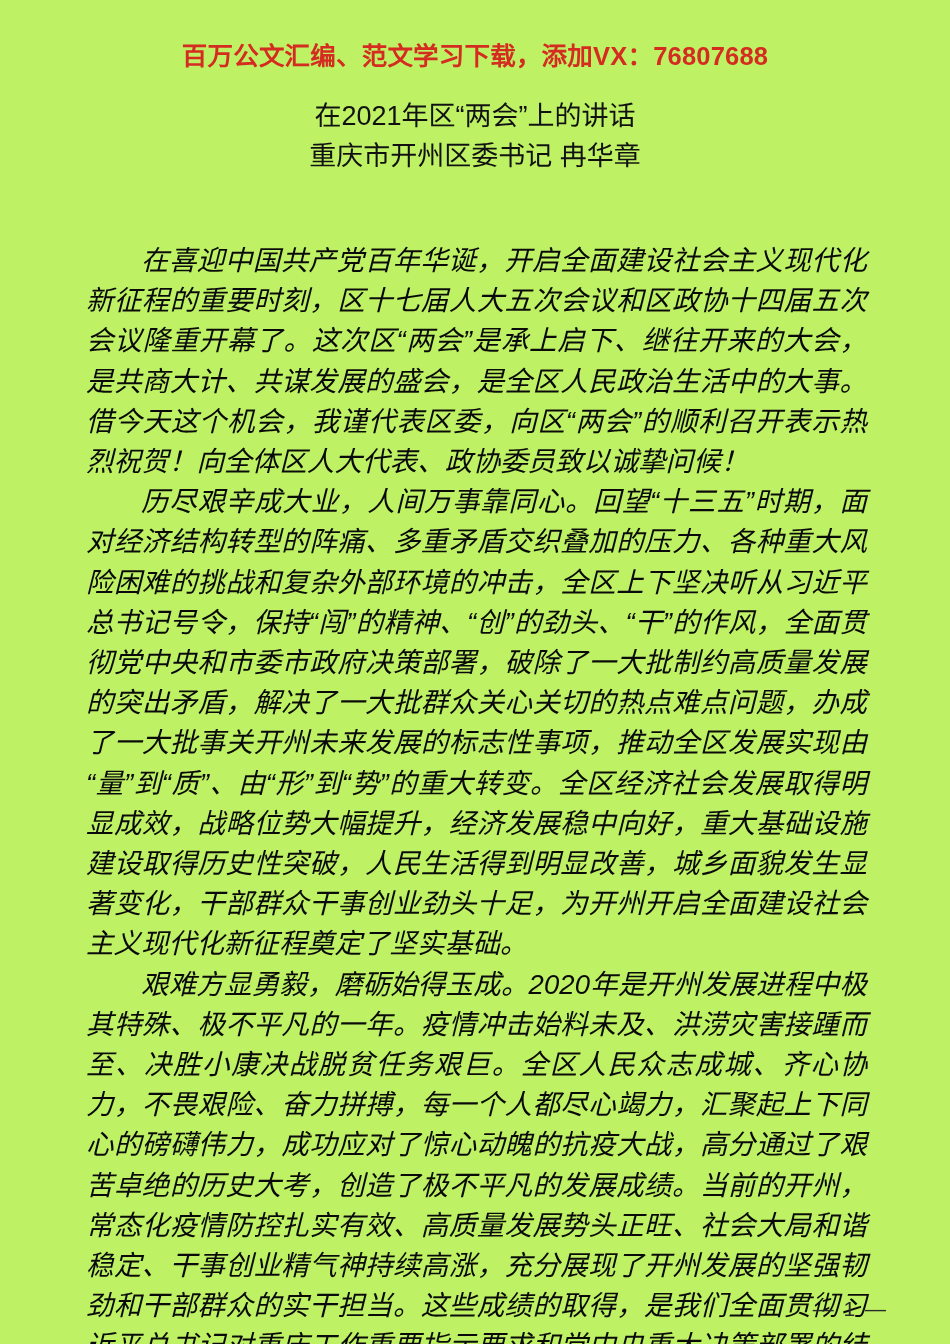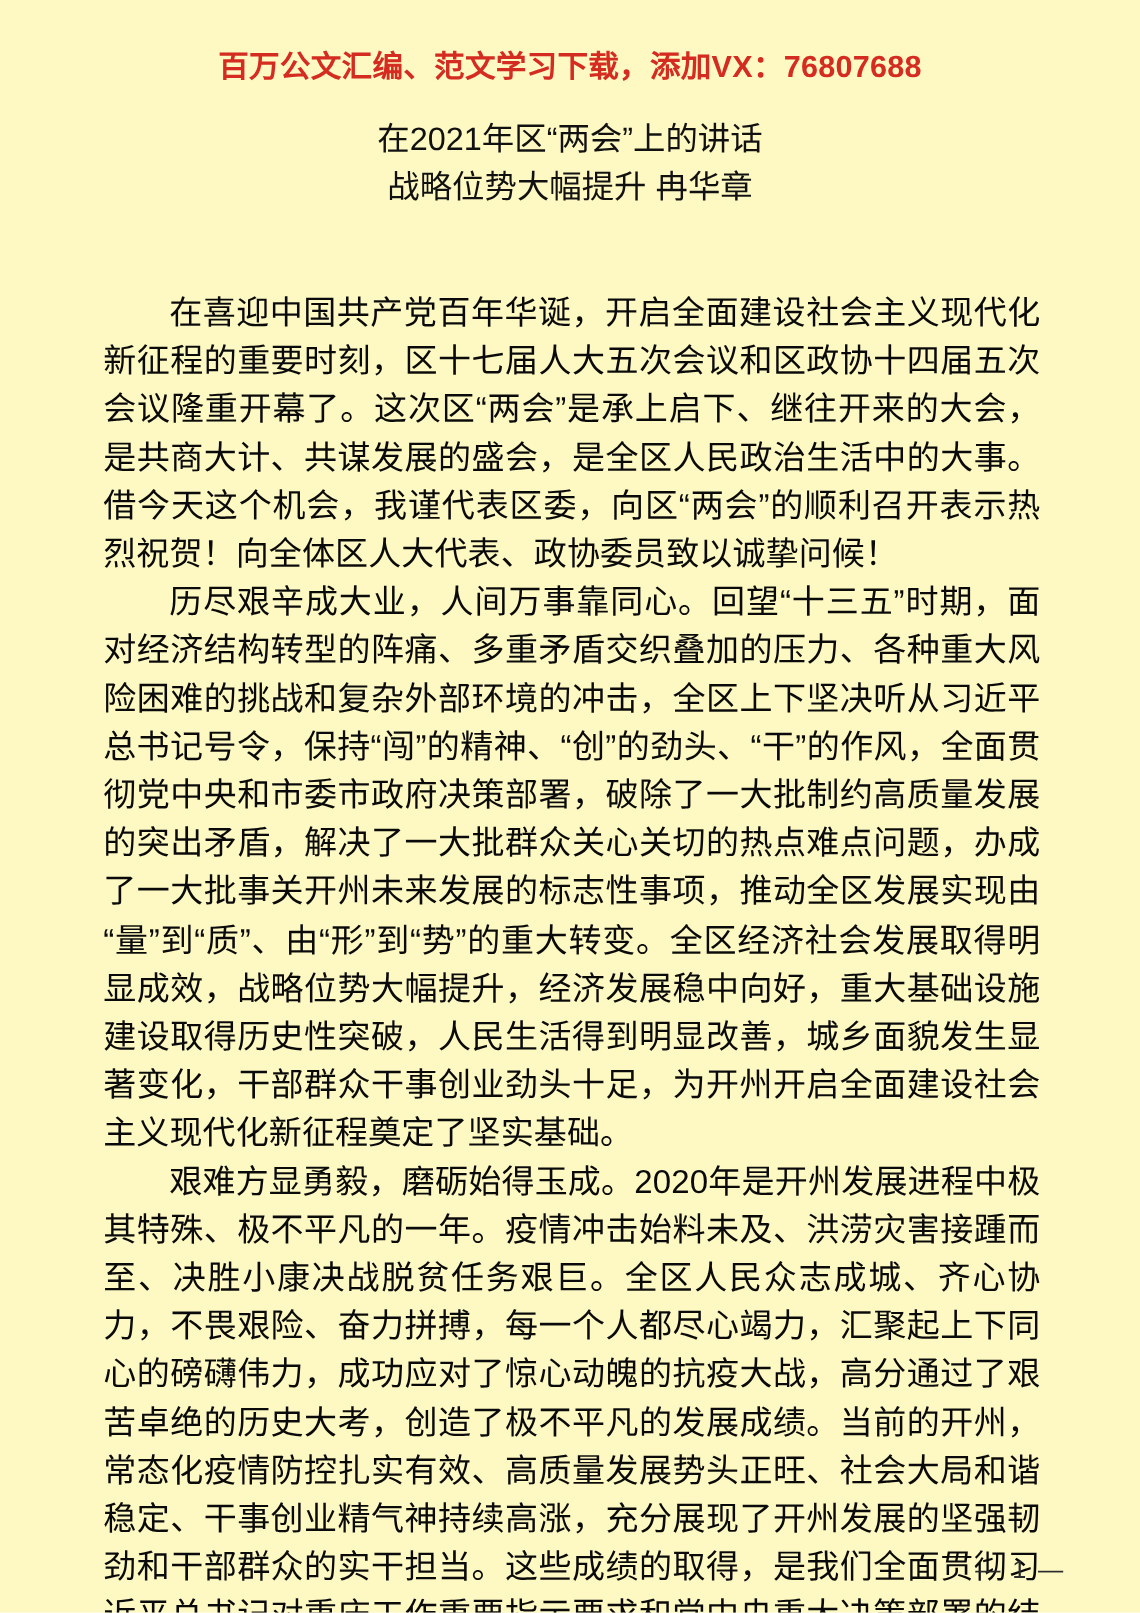--- a/index.html
+++ b/index.html
@@ -9,21 +9,21 @@
     background: #ffffff;
   }
   body {
     font-family: "Liberation Sans", "DejaVu Sans", sans-serif;
     color: #000000;
   }
   .page {
     position: relative;
     width: 950px;
     height: 1344px;
-    background: #fef9c3;
+    background: #bef264;
     overflow: hidden;
     box-sizing: border-box;
   }
 
   
   .promo-banner {
     position: absolute;
     top: 41px;
     left: 0;
     width: 950px;
@@ -68,20 +68,21 @@
     line-height: 40.2px;
     color: #0a0a0a;
     margin: 0;
     text-align: justify;
     text-justify: inter-character;
     letter-spacing: 0.1px;
     word-break: break-all;
   }
   .para {
     text-indent: 2em;
+    font-style: italic;
   }
 
   
   .page-footer {
     position: absolute;
     left: 0;
     top: 1296px;
     width: 950px;
     text-align: right;
     padding-right: 62px;
@@ -95,21 +96,21 @@
 </style>
 </head>
 <body>
 
 <div class="page">
 
   <div class="promo-banner">百万公文汇编、范文学习下载，添加VX：76807688</div>
 
   <div class="title-block">
     <div class="doc-title">在2021年区“两会”上的讲话</div>
-    <div class="doc-byline">战略位势大幅提升  冉华章</div>
+    <div class="doc-byline">重庆市开州区委书记  冉华章</div>
   </div>
 
   <div class="body-area">
     <p class="para">在喜迎中国共产党百年华诞，开启全面建设社会主义现代化新征程的重要时刻，区十七届人大五次会议和区政协十四届五次会议隆重开幕了。这次区“两会”是承上启下、继往开来的大会，是共商大计、共谋发展的盛会，是全区人民政治生活中的大事。借今天这个机会，我谨代表区委，向区“两会”的顺利召开表示热烈祝贺！向全体区人大代表、政协委员致以诚挚问候！</p>
     <p class="para">历尽艰辛成大业，人间万事靠同心。回望“十三五”时期，面对经济结构转型的阵痛、多重矛盾交织叠加的压力、各种重大风险困难的挑战和复杂外部环境的冲击，全区上下坚决听从习近平总书记号令，保持“闯”的精神、“创”的劲头、“干”的作风，全面贯彻党中央和市委市政府决策部署，破除了一大批制约高质量发展的突出矛盾，解决了一大批群众关心关切的热点难点问题，办成了一大批事关开州未来发展的标志性事项，推动全区发展实现由“量”到“质”、由“形”到“势”的重大转变。全区经济社会发展取得明显成效，战略位势大幅提升，经济发展稳中向好，重大基础设施建设取得历史性突破，人民生活得到明显改善，城乡面貌发生显著变化，干部群众干事创业劲头十足，为开州开启全面建设社会主义现代化新征程奠定了坚实基础。</p>
     <p class="para">艰难方显勇毅，磨砺始得玉成。2020年是开州发展进程中极其特殊、极不平凡的一年。疫情冲击始料未及、洪涝灾害接踵而至、决胜小康决战脱贫任务艰巨。全区人民众志成城、齐心协力，不畏艰险、奋力拼搏，每一个人都尽心竭力，汇聚起上下同心的磅礴伟力，成功应对了惊心动魄的抗疫大战，高分通过了艰苦卓绝的历史大考，创造了极不平凡的发展成绩。当前的开州，常态化疫情防控扎实有效、高质量发展势头正旺、社会大局和谐稳定、干事创业精气神持续高涨，充分展现了开州发展的坚强韧劲和干部群众的实干担当。这些成绩的取得，是我们全面贯彻习近平总书记对重庆工作重要指示要求和党中央重大决策部署的结果，是市委市政府坚强领导的结果，是社会各界关心支持的结果，更是全区上下苦干实干的结果。在此，我代表区委，向为开州各项事业发展作出贡献的各位人大代表、政协委员，向全区党员干部群众和社会各界表</p>
   </div>
 
   <div class="page-footer">— 1 —</div>
 

